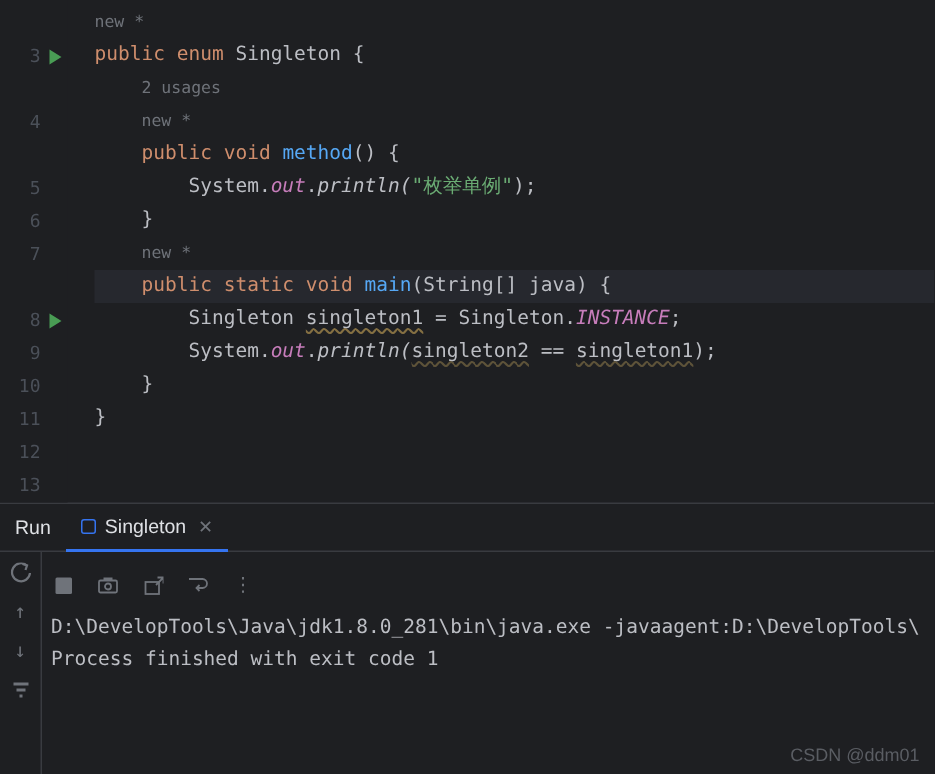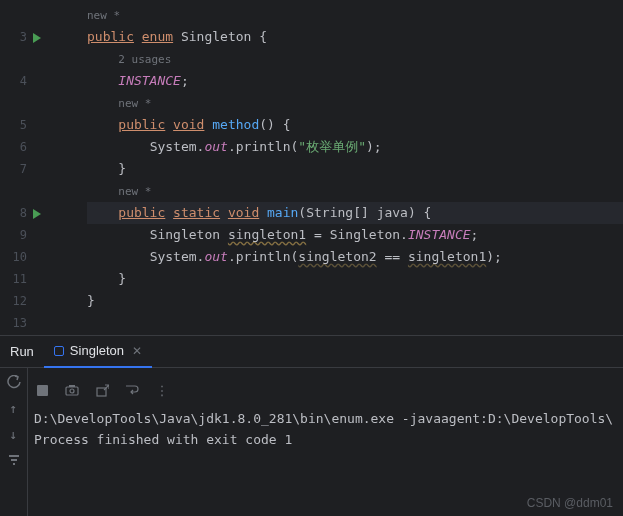--- a/index.html
+++ b/index.html
@@ -40,27 +40,26 @@
 }
 .code {
   flex: 1;
   padding-top: 4px;
   padding-left: 18px;
 }
 .code-line {
   height: 22px;
   line-height: 22px;
   white-space: pre;
-  margin-left: 24px;
 }
 .code-line.hl { background: #26282e; }
-.kw { color: #cf8e6d; text-decoration: underline; }
+.kw { color: #cf8e6d; }
 .type { color: #bcbec4; }
 .method-decl { color: #56a8f5; }
-.method-call { color: #bcbec4; }
+.method-call { color: #bcbec4; font-style: italic; }
 .static-field { color: #c77dbb; font-style: italic; }
 .str { color: #6aab73; }
 .comment-hint { color: #6f737a; font-size: 11px; }
 .warn { text-decoration: underline wavy #857042; text-underline-offset: 2px; }
 .hint-warn { text-decoration: underline wavy #5e5339; text-underline-offset: 2px; }
 
 .tool-window {
   border-top: 1px solid #393b40;
   background: #1e1f22;
   height: 200px;
@@ -148,21 +147,20 @@
     <div class="gutter-line"><span>9</span></div>
     <div class="gutter-line"><span>10</span></div>
     <div class="gutter-line"><span>11</span></div>
     <div class="gutter-line"><span>12</span></div>
     <div class="gutter-line"><span>13</span></div>
   </div>
   <div class="code">
     <div class="code-line"><span class="comment-hint">new *</span></div>
     <div class="code-line"><span class="kw">public</span> <span class="kw">enum</span> <span class="type">Singleton</span><span> {</span></div>
     <div class="code-line">    <span class="comment-hint">2 usages</span></div>
-    <div class="code-line">    <span class="static-field">INSTANCE</span><span>;</span></div>
     <div class="code-line">    <span class="comment-hint">new *</span></div>
     <div class="code-line">    <span class="kw">public</span> <span class="kw">void</span> <span class="method-decl">method</span><span>() {</span></div>
     <div class="code-line">        <span>System</span><span>.</span><span class="static-field">out</span><span>.</span><span class="method-call">println(</span><span class="str">"枚举单例"</span><span>);</span></div>
     <div class="code-line">    <span>}</span></div>
     <div class="code-line">    <span class="comment-hint">new *</span></div>
     <div class="code-line hl">    <span class="kw">public</span> <span class="kw">static</span> <span class="kw">void</span> <span class="method-decl">main</span><span>(</span><span>String</span><span>[] java) {</span></div>
     <div class="code-line">        <span>Singleton </span><span class="warn">singleton1</span><span> = Singleton.</span><span class="static-field">INSTANCE</span><span>;</span></div>
     <div class="code-line">        <span>System</span><span>.</span><span class="static-field">out</span><span>.</span><span class="method-call">println(</span><span class="hint-warn">singleton2</span><span> == </span><span class="hint-warn">singleton1</span><span>);</span></div>
     <div class="code-line">    <span>}</span></div>
     <div class="code-line"><span>}</span></div>
@@ -214,20 +212,20 @@
               <path d="M9 1 L13 1 L13 5 M13 1 L8 6" fill="none" stroke="#6f737a" stroke-width="1.2"></path>
             </svg>
           </div>
         <div class="ic">
             <svg width="14" height="12" viewBox="0 0 14 12">
               <path d="M1 2 L10 2 A3 3 0 0 1 10 8 L6 8 M8 6 L6 8 L8 10" fill="none" stroke="#6f737a" stroke-width="1.2"></path>
             </svg>
           </div>
         <div class="ic">⋮</div>
       </div>
-      <div class="console-line">D:\DevelopTools\Java\jdk1.8.0_281\bin\enum.exe -javaagent:D:\DevelopTools\</div>
+      <div class="console-line">D:\DevelopTools\Java\jdk1.8.0_281\bin\java.exe -javaagent:D:\DevelopTools\</div>
       <div class="console-line"></div>
       <div class="console-line">Process finished with exit code 1</div>
     </div>
   </div>
 </div>
 
 <div class="watermark">CSDN @ddm01</div>
 
 </body></html>

